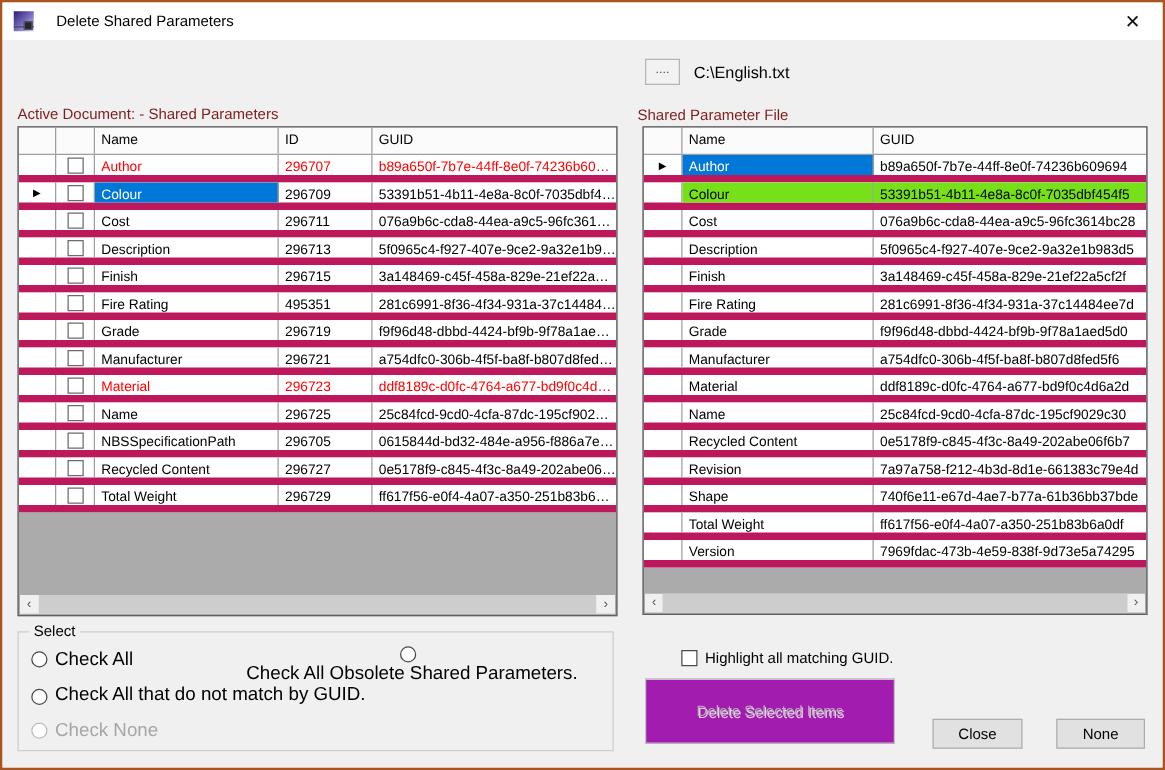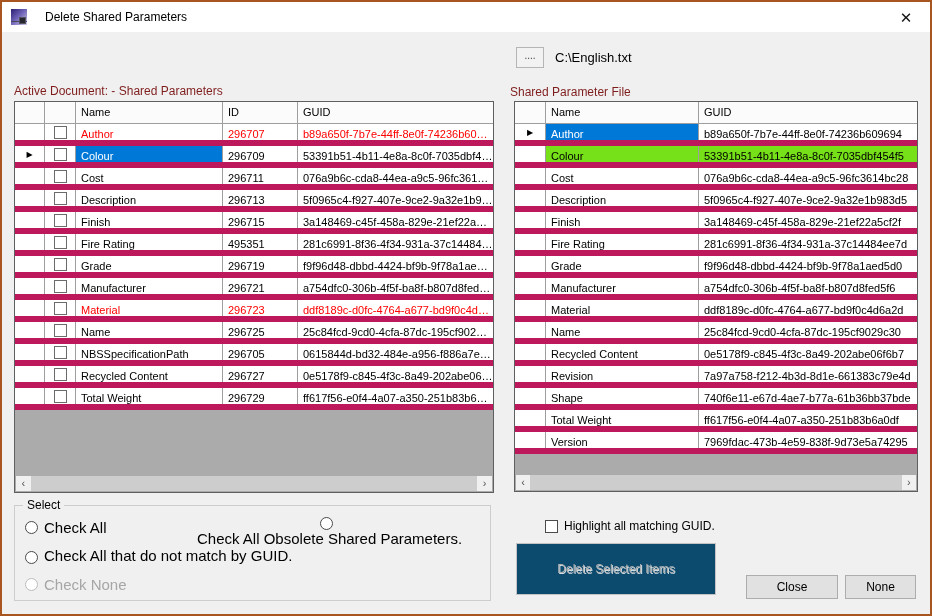--- a/index.html
+++ b/index.html
@@ -117,25 +117,25 @@
   .check-square { width: 13px; height: 13px; border: 1px solid #4a4a4a; background: #fff; flex: none; }
   .check-label { font-size: 12px; color: #000; margin-left: 6px; white-space: nowrap; }
 
   .btn {
     position: absolute; background: #e1e1e1; border: 1px solid #adadad;
     font-size: 12px; color: #000; text-align: center;
     font-family: "Liberation Sans", sans-serif;
   }
   .btn-delete {
     left: 514px; top: 511px; width: 200px; height: 52px;
-    background: #0c4a6e; border: 1px solid #c3c3c3;
+    background: #a21caf; border: 1px solid #c3c3c3;
     color: #b3b3b3; text-shadow: 1px 1px 0 rgba(255,255,255,0.8);
     line-height: 50px; font-size: 12px;
   }
-  .btn-close { left: 744px; top: 543px; width: 92px; height: 24px; line-height: 22px; }
+  .btn-close { left: 744px; top: 543px; width: 72px; height: 24px; line-height: 22px; }
   .btn-help  { left: 843px; top: 543px; width: 71px; height: 24px; line-height: 22px; }
 </style>
 </head>
 <body>
 
 <div class="window">
 
   <div class="titlebar">
     <div class="app-icon"></div>
     <div class="title-text">Delete Shared Parameters</div>

